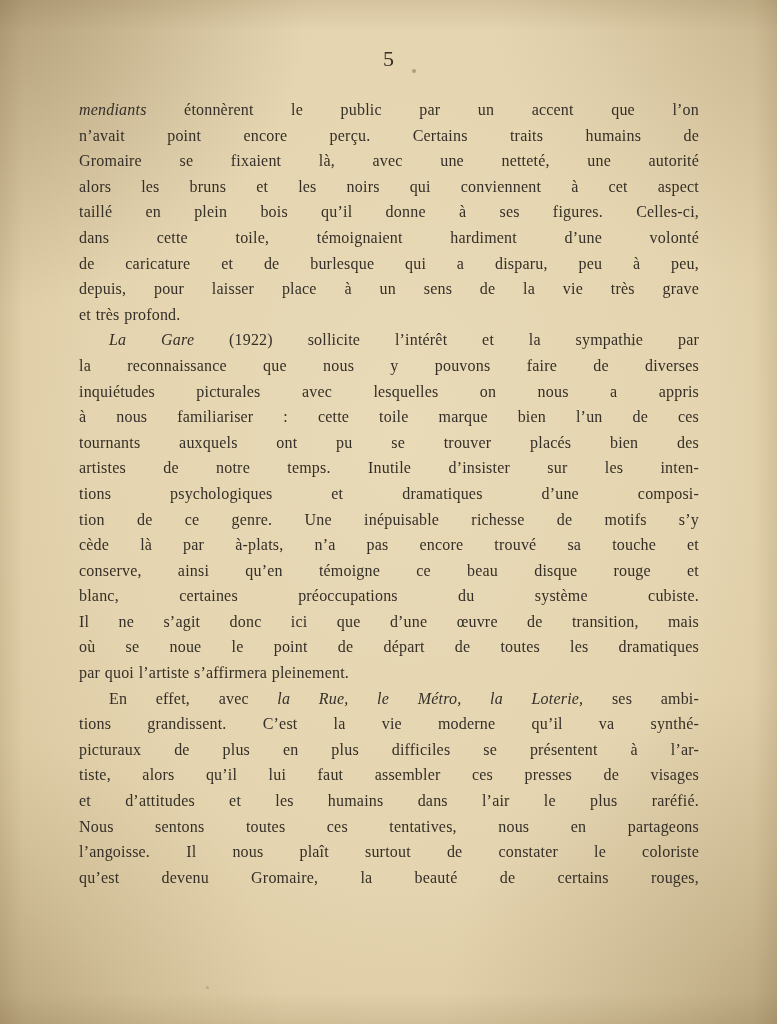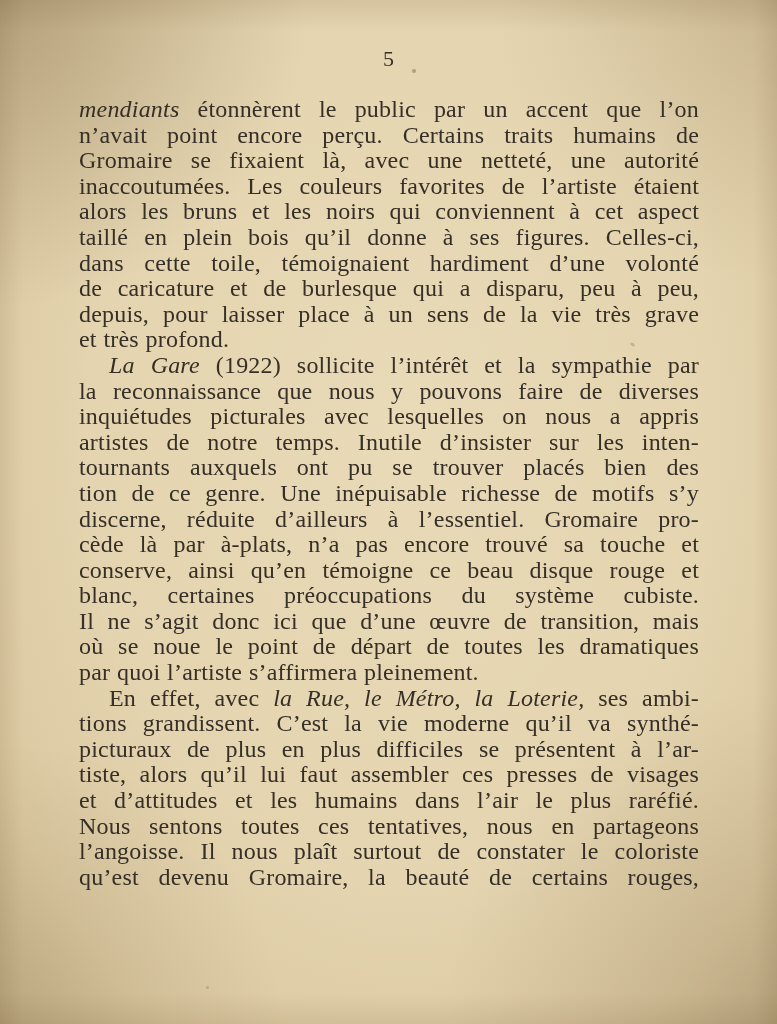--- a/index.html
+++ b/index.html
@@ -42,21 +42,21 @@
     font-size: 22px;
     letter-spacing: 1px;
   }
   .text-block {
     position: absolute;
     top: 97px;
     left: 79px;
     width: 620px;
   }
   .line {
-    font-size: 24px;
+    font-size: 16px;
     line-height: 25.6px;
     letter-spacing: 0.2px;
     word-spacing: 0.5px;
     text-align: justify;
     text-align-last: justify;
     box-sizing: border-box;
   }
   .line.para-end {
     text-align-last: left;
   }
@@ -79,34 +79,34 @@
 </head>
 <body>
 
 <div class="page">
   <div class="page-number">5</div>
 
   <div class="text-block">
       <div class="line"><span class="italic">mendiants</span><span> étonnèrent le public par un accent que l’on</span></div>
       <div class="line"><span>n’avait point encore perçu. Certains traits humains de</span></div>
       <div class="line"><span>Gromaire se fixaient là, avec une netteté, une autorité</span></div>
-      <div class="line"><span>inaccoutumées. Les couleurs favorites de l’artiste étaient</span></div>
       <div class="line"><span>alors les bruns et les noirs qui conviennent à cet aspect</span></div>
       <div class="line"><span>taillé en plein bois qu’il donne à ses figures. Celles-ci,</span></div>
       <div class="line"><span>dans cette toile, témoignaient hardiment d’une volonté</span></div>
       <div class="line"><span>de caricature et de burlesque qui a disparu, peu à peu,</span></div>
       <div class="line"><span>depuis, pour laisser place à un sens de la vie très grave</span></div>
       <div class="line para-end"><span>et très profond.</span></div>
       <div class="line indent"><span class="italic">La Gare</span><span> (1922) sollicite l’intérêt et la sympathie par</span></div>
       <div class="line"><span>la reconnaissance que nous y pouvons faire de diverses</span></div>
       <div class="line"><span>inquiétudes picturales avec lesquelles on nous a appris</span></div>
+      <div class="line"><span>à nous familiariser : cette toile marque bien l’un de ces</span></div>
+      <div class="line"><span>tournants auxquels ont pu se trouver placés bien des</span></div>
       <div class="line"><span>artistes de notre temps. Inutile d’insister sur les inten-</span></div>
-      <div class="line"><span>tournants auxquels ont pu se trouver placés bien des</span></div>
+      <div class="line"><span>tions psychologiques et dramatiques d’une composi-</span></div>
       <div class="line"><span>tion de ce genre. Une inépuisable richesse de motifs s’y</span></div>
-      <div class="line"><span>discerne, réduite d’ailleurs à l’essentiel. Gromaire pro-</span></div>
       <div class="line"><span>cède là par à-plats, n’a pas encore trouvé sa touche et</span></div>
       <div class="line"><span>conserve, ainsi qu’en témoigne ce beau disque rouge et</span></div>
       <div class="line"><span>blanc, certaines préoccupations du système cubiste.</span></div>
       <div class="line"><span>Il ne s’agit donc ici que d’une œuvre de transition, mais</span></div>
       <div class="line"><span>où se noue le point de départ de toutes les dramatiques</span></div>
       <div class="line para-end"><span>par quoi l’artiste s’affirmera pleinement.</span></div>
       <div class="line indent"><span>En effet, avec </span><span class="italic">la Rue, le Métro, la Loterie,</span><span> ses ambi-</span></div>
       <div class="line"><span>tions grandissent. C’est la vie moderne qu’il va synthé-</span></div>
       <div class="line"><span>picturaux de plus en plus difficiles se présentent à l’ar-</span></div>
       <div class="line"><span>tiste, alors qu’il lui faut assembler ces presses de visages</span></div>

